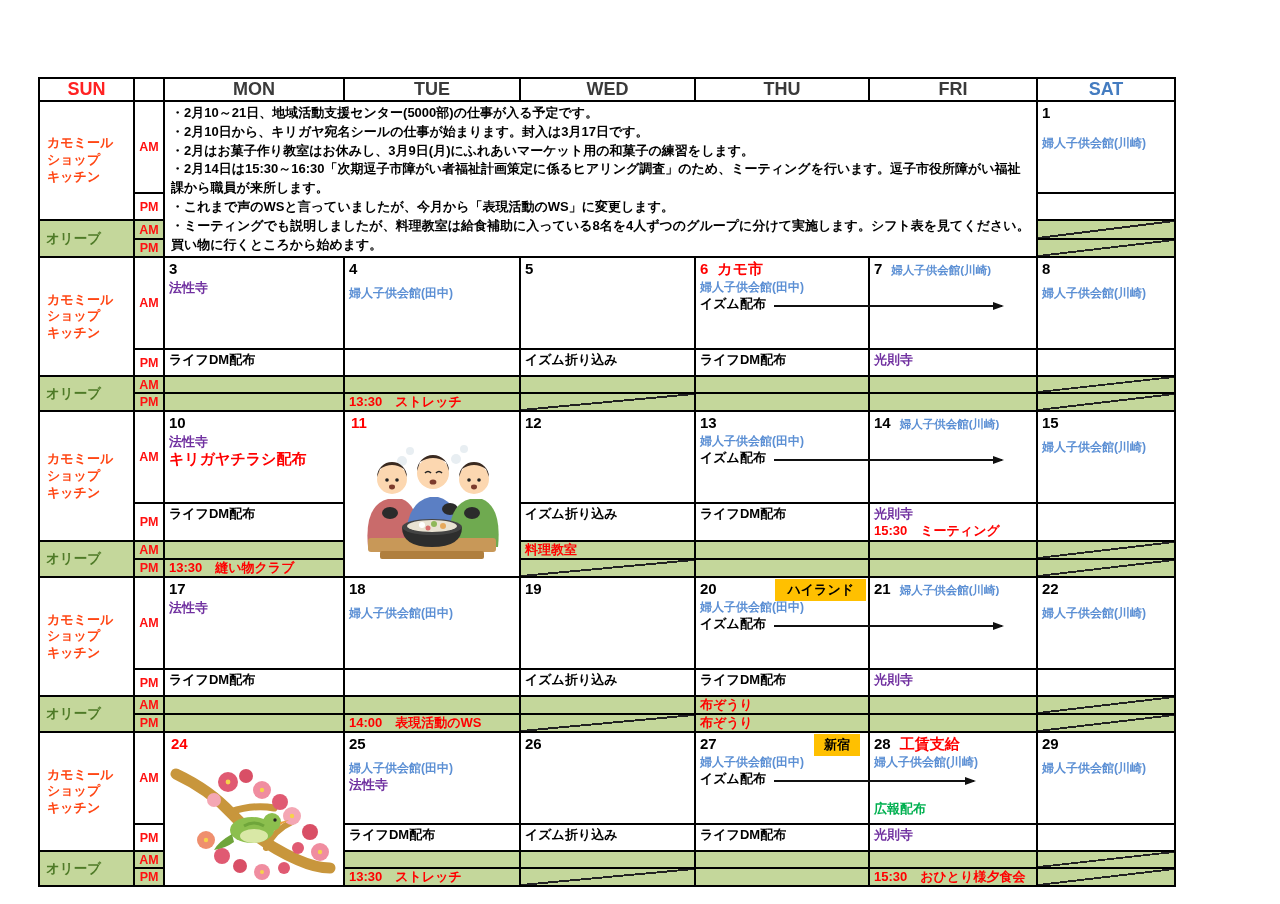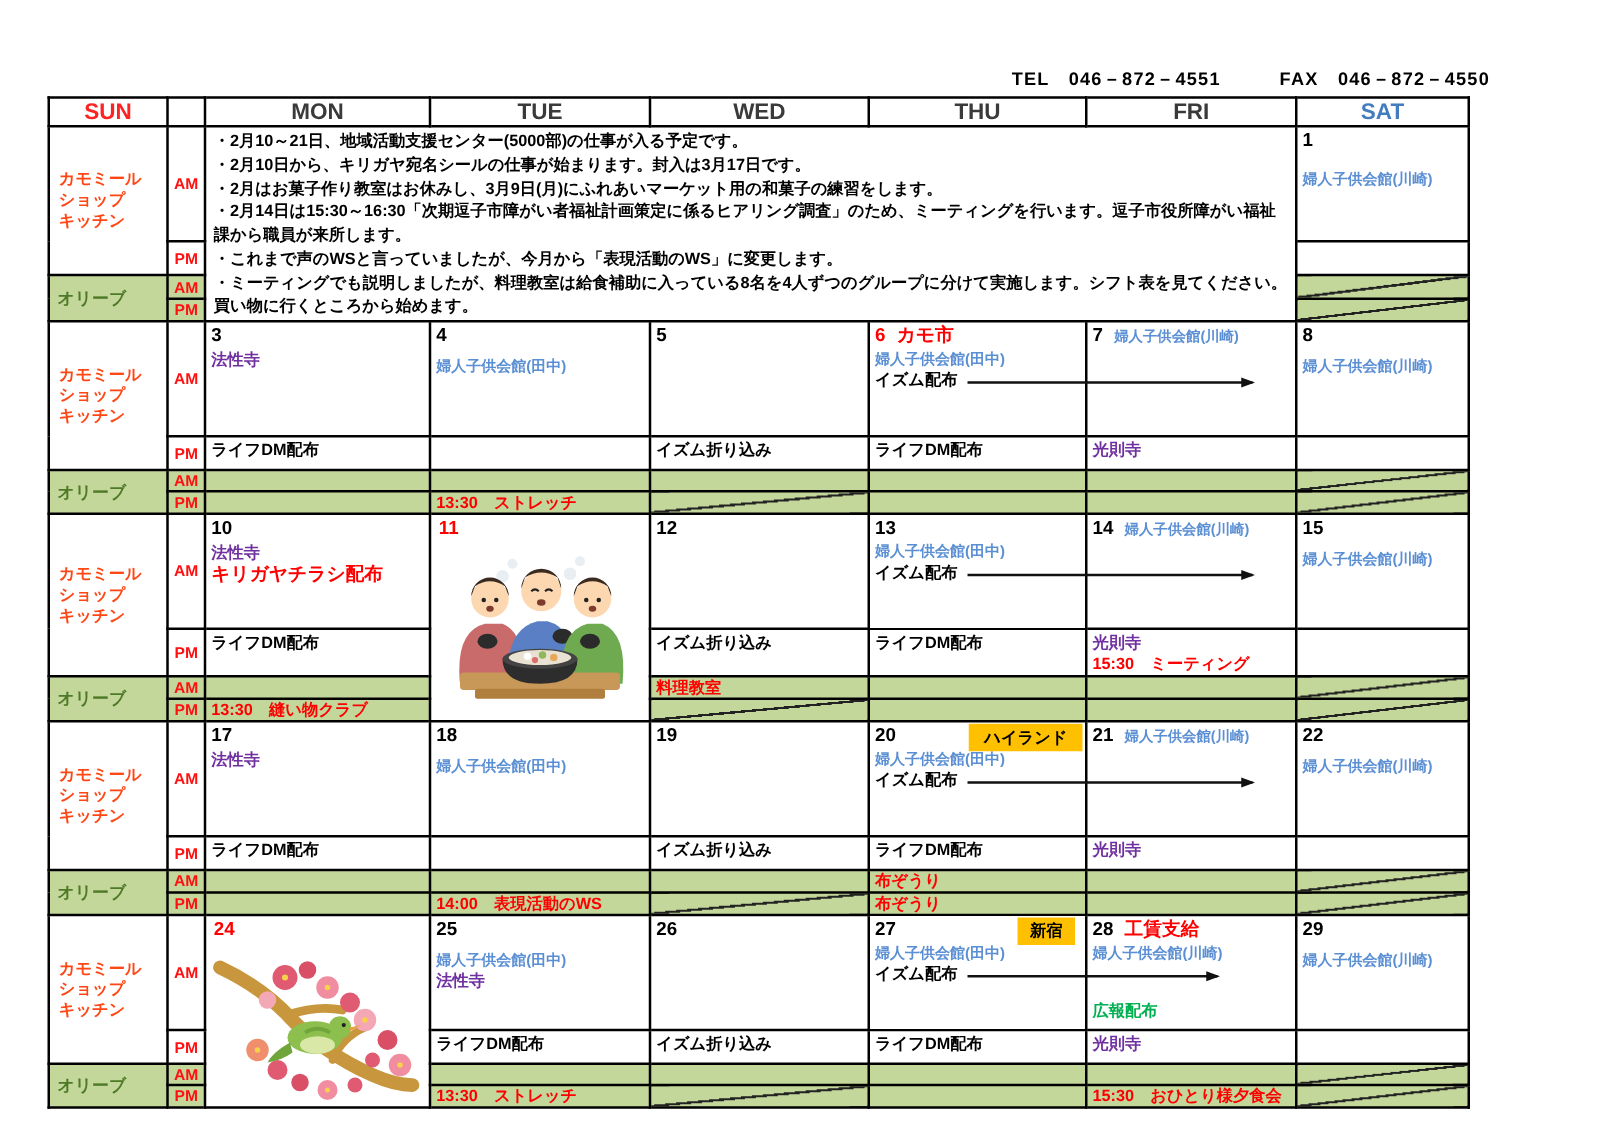--- a/index.html
+++ b/index.html
@@ -54,24 +54,20 @@
   .holiday{text-align:center;}
   .holiday .date{text-align:left;padding-left:2px;}
   .illus{display:block;margin:2px auto 0;}
 </style>
 </head>
 <body>
 
 <div class="page">
 
 
-  <div class="contact">
-    <span>TEL　046－872－4551</span>
-    <span class="gap">FAX　046－872－4550</span>
-  </div>
 
   <table class="cal">
     <colgroup>
       <col style="width:95px">
         <col style="width:30px">
         <col style="width:180px">
         <col style="width:176px">
       <col style="width:175px">
         <col style="width:174px">
         <col style="width:168px">

